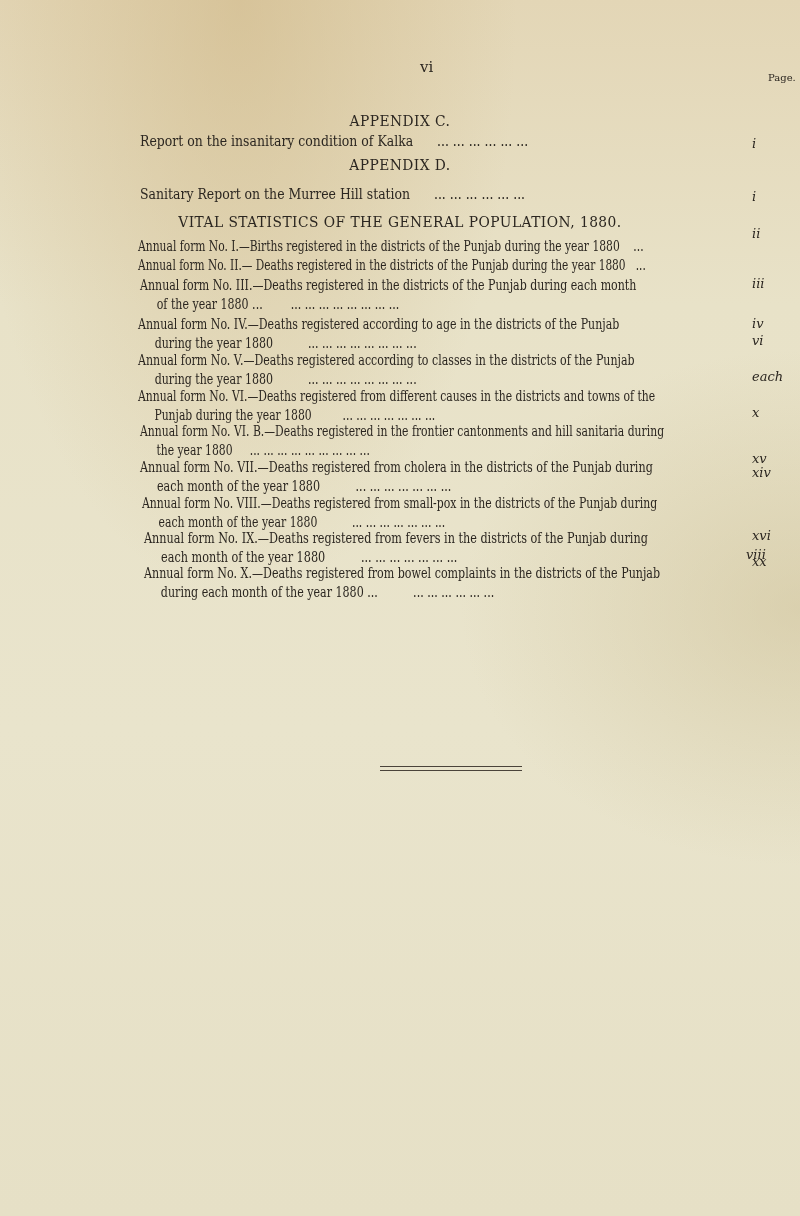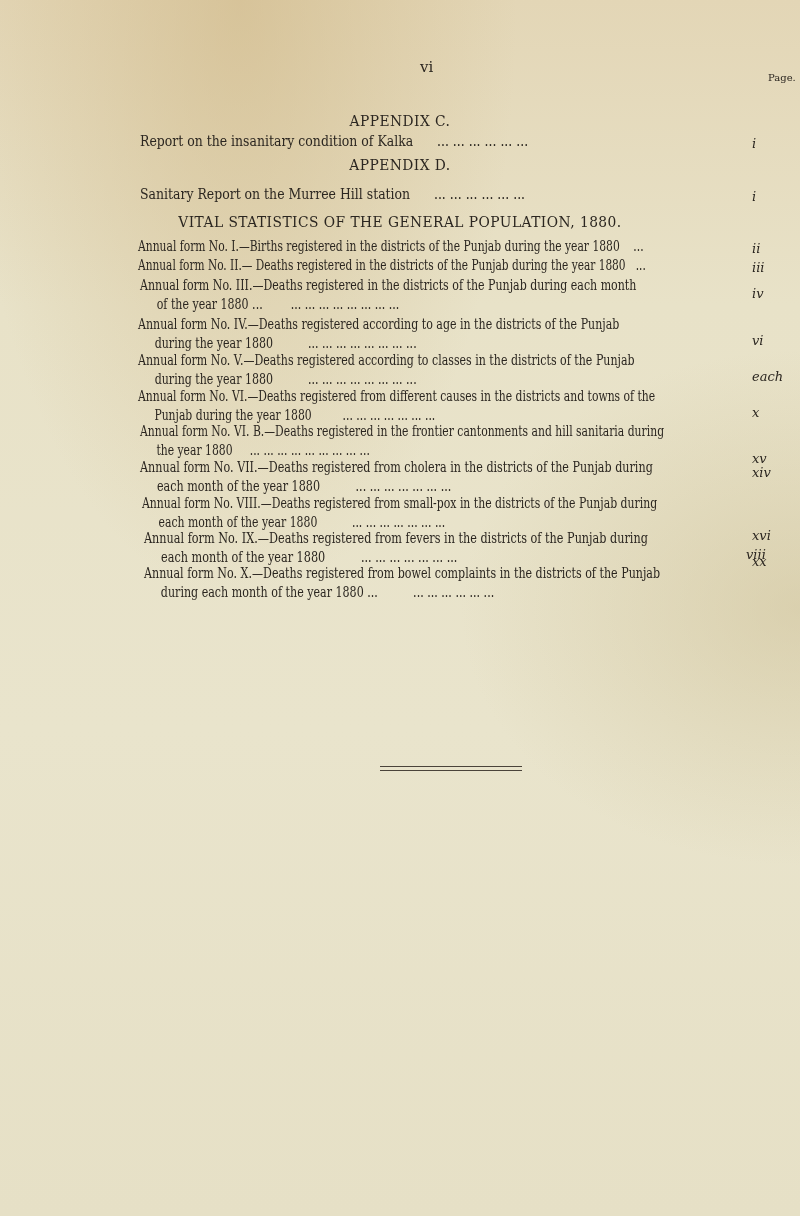--- a/index.html
+++ b/index.html
@@ -52,32 +52,32 @@
   <div class="entry" style="left:140px; top:186px; transform:scaleX(0.86);">
     <span class="l1"><span>Sanitary Report on the Murree Hill station</span>&nbsp;&nbsp;&nbsp;&nbsp;&nbsp;&nbsp;<span class="dots">...     ...     ...     ...     ...     ...</span></span>
   </div>
   <div class="pg" style="top:189px">i</div>
 
   <div class="heading" style="top:213px">VITAL STATISTICS OF THE GENERAL POPULATION, 1880.</div>
 
   <div class="entry" style="left:138px; top:238px; transform:scaleX(0.74);">
     <span class="l1"><span>Annual form No. I.—Births registered in the districts of the Punjab during the year 1880</span>&nbsp;&nbsp;&nbsp;&nbsp;<span class="dots">...</span></span>
   </div>
-  <div class="pg" style="top:241px">ii</div>
+  <div class="pg" style="top:226px">ii</div>
 
   <div class="entry" style="left:138px; top:257px; transform:scaleX(0.73);">
     <span class="l1"><span>Annual form No. II.— Deaths registered in the districts of the Punjab during the year 1880</span>&nbsp;&nbsp;&nbsp;<span class="dots">...</span></span>
   </div>
-  <div class="pg" style="top:260px">iii</div>
+  <div class="pg" style="top:276px">iii</div>
 
   <div class="entry" style="left:140px; top:276px; line-height:19px; transform:scaleX(0.76);">
     <span class="l1">Annual form No. III.—Deaths registered in the districts of the Punjab during each month</span>
     <span class="l2"><span>of the year 1880 ...</span>&nbsp;&nbsp;&nbsp;&nbsp;&nbsp;&nbsp;&nbsp;&nbsp;<span class="dots">...    ...    ...    ...    ...    ...    ...    ...</span></span>
   </div>
-  <div class="pg" style="top:286px">iv</div>
+  <div class="pg" style="top:316px">iv</div>
 
   <div class="entry" style="left:138px; top:315px; line-height:19px; transform:scaleX(0.76);">
     <span class="l1">Annual form No. IV.—Deaths registered according to age in the districts of the Punjab</span>
     <span class="l2"><span>during the year 1880</span>&nbsp;&nbsp;&nbsp;&nbsp;&nbsp;&nbsp;&nbsp;&nbsp;&nbsp;&nbsp;<span class="dots">...    ...    ...    ...    ...    ...    ...    ...</span></span>
   </div>
   <div class="pg" style="top:333px">vi</div>
 
   <div class="entry" style="left:138px; top:351px; line-height:19px; transform:scaleX(0.76);">
     <span class="l1">Annual form No. V.—Deaths registered according to classes in the districts of the Punjab</span>
     <span class="l2"><span>during the year 1880</span>&nbsp;&nbsp;&nbsp;&nbsp;&nbsp;&nbsp;&nbsp;&nbsp;&nbsp;&nbsp;<span class="dots">...    ...    ...    ...    ...    ...    ...    ...</span></span>

